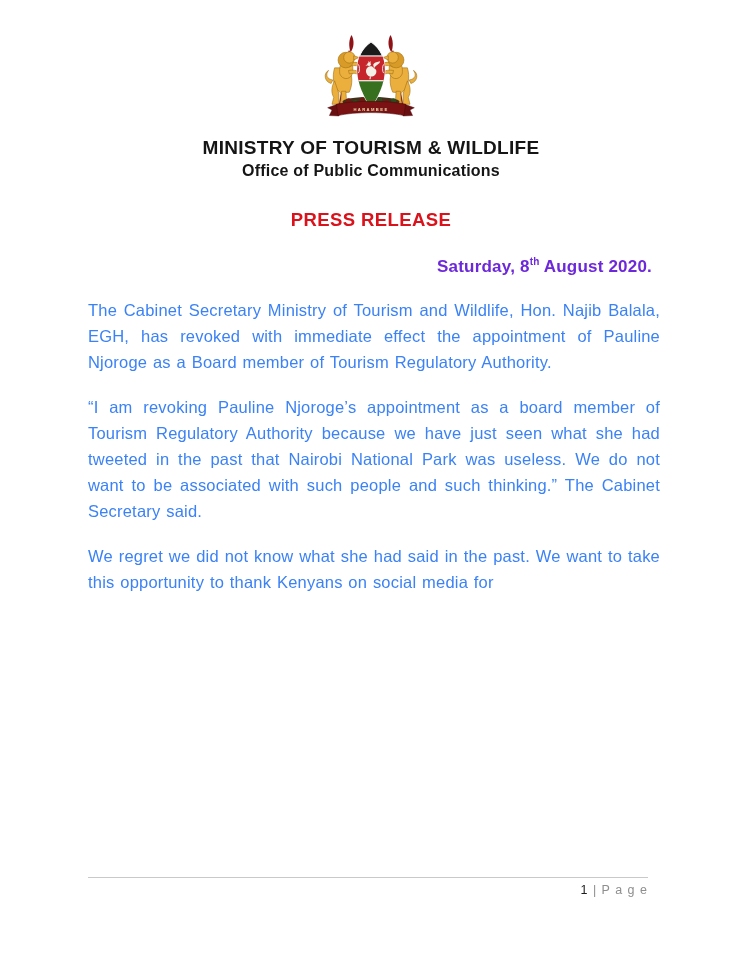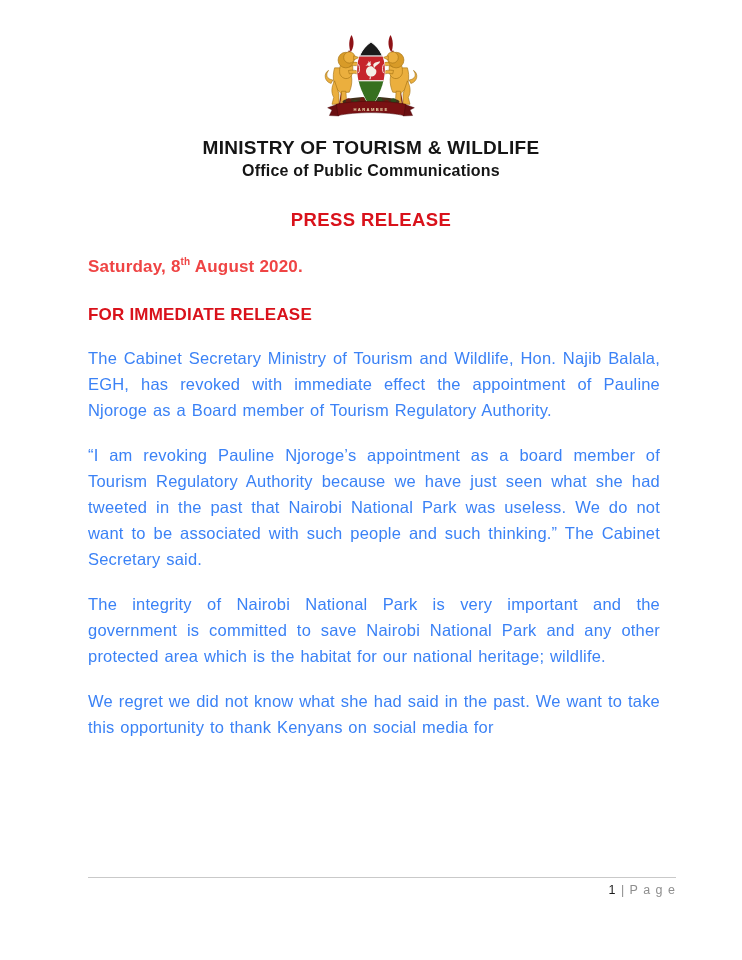--- a/index.html
+++ b/index.html
@@ -21,37 +21,37 @@
     font-size:16px;font-weight:bold;color:#151515;letter-spacing:.2px;
     line-height:20px;
   }
   .press-release{
     margin:27px 16px 0;text-align:center;
     font-size:18.5px;font-weight:bold;color:var(--red);letter-spacing:.4px;
     line-height:23px;
   }
   .content{padding:0 82px 0 88px;}
   .date-line{
-    margin:25px 0 0;font-size:17px;font-weight:bold;color:#ef4444;
-    line-height:22px;letter-spacing:.2px;
+    margin:25px 8px 0;font-size:17px;font-weight:bold;color:#6d28d9;
+    line-height:22px;letter-spacing:.2px;text-align:right;
   }
   .date-line sup{font-size:10px;vertical-align:super;line-height:0;}
   .notice{
     margin:26px 0 0;font-size:17px;font-weight:bold;color:var(--red);
     line-height:22px;letter-spacing:.2px;
   }
   .headline{
     margin:30px 0 0;font-size:16.5px;font-weight:bold;color:#161616;
     line-height:26px;text-align:justify;letter-spacing:.2px;
   }
   p.body{
     margin:19px 0 0;font-size:16.5px;color:#3b82f6;
     line-height:26px;text-align:justify;letter-spacing:.2px;word-spacing:1px;
   }
-  .footer{position:absolute;left:88px;right:66px;top:877px;}
+  .footer{position:absolute;left:88px;right:94px;top:877px;}
   .footer-rule{border-top:1px solid #c9c9c9;height:0;}
   .footer-text{
     text-align:right;padding-top:5px;font-size:12.5px;letter-spacing:1px;
     color:#1c1c1c;
   }
   .footer-text .dim{color:#8e8e8e;}
 </style>
 </head>
 <body>
 
@@ -126,26 +126,24 @@
   </svg>
 
   <div class="ministry">MINISTRY OF TOURISM &amp; WILDLIFE</div>
   <div class="office">Office of Public Communications</div>
 
   <div class="press-release">PRESS RELEASE</div>
 
   <div class="content">
     <div class="date-line"><span>Saturday, 8</span><sup>th</sup><span> August 2020.</span></div>
 
-    <div class="notice">FOR IMMEDIATE RELEASE</div>
 
 
     <p class="body">The Cabinet Secretary Ministry of Tourism and Wildlife, Hon. Najib Balala, EGH, has revoked with immediate effect the appointment of Pauline Njoroge as a Board member of Tourism Regulatory Authority.</p>
     <p class="body">“I am revoking Pauline Njoroge’s appointment as a board member of Tourism Regulatory Authority because we have just seen what she had tweeted in the past that Nairobi National Park was useless. We do not want to be associated with such people and such thinking.” The Cabinet Secretary said.</p>
-    <p class="body">The integrity of Nairobi National Park is very important and the government is committed to save Nairobi National Park and any other protected area which is the habitat for our national heritage; wildlife.</p>
     <p class="body">We regret we did not know what she had said in the past. We want to take this opportunity to thank Kenyans on social media for</p>
   </div>
 
   <div class="footer">
     <div class="footer-rule"></div>
     <div class="footer-text"><span>1</span> <span class="dim">|</span> <span class="dim">P a g e</span></div>
   </div>
 
 </div>
 

